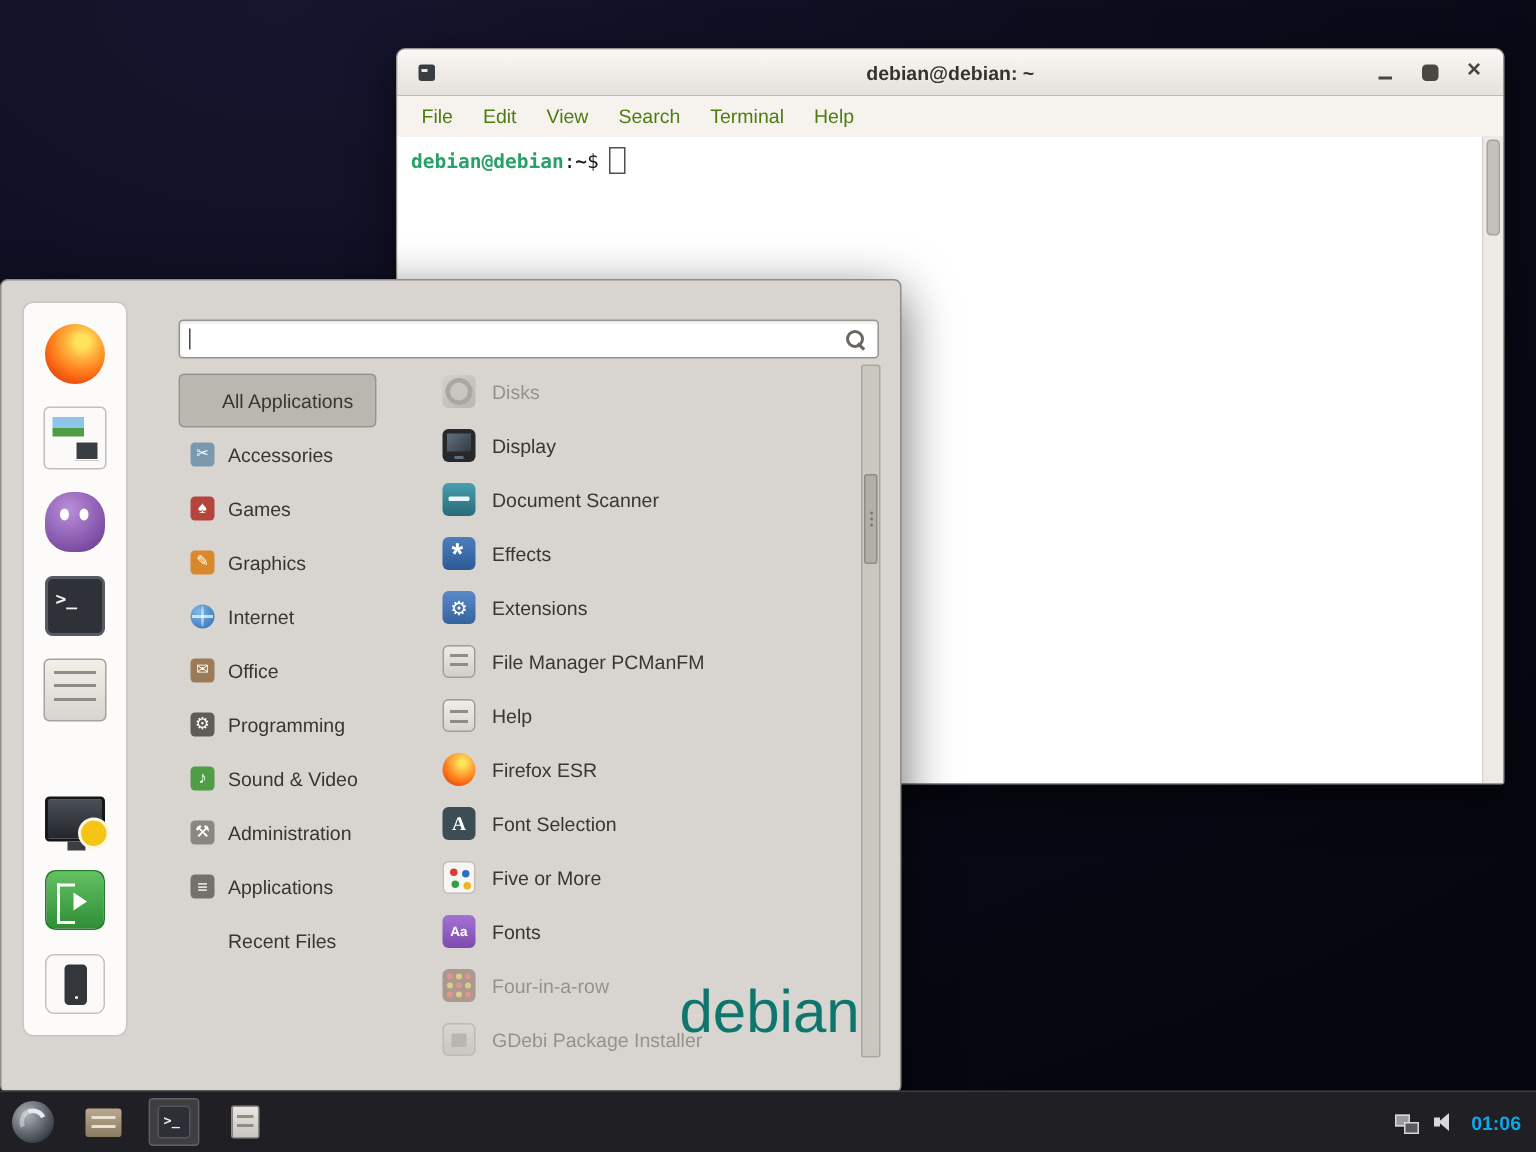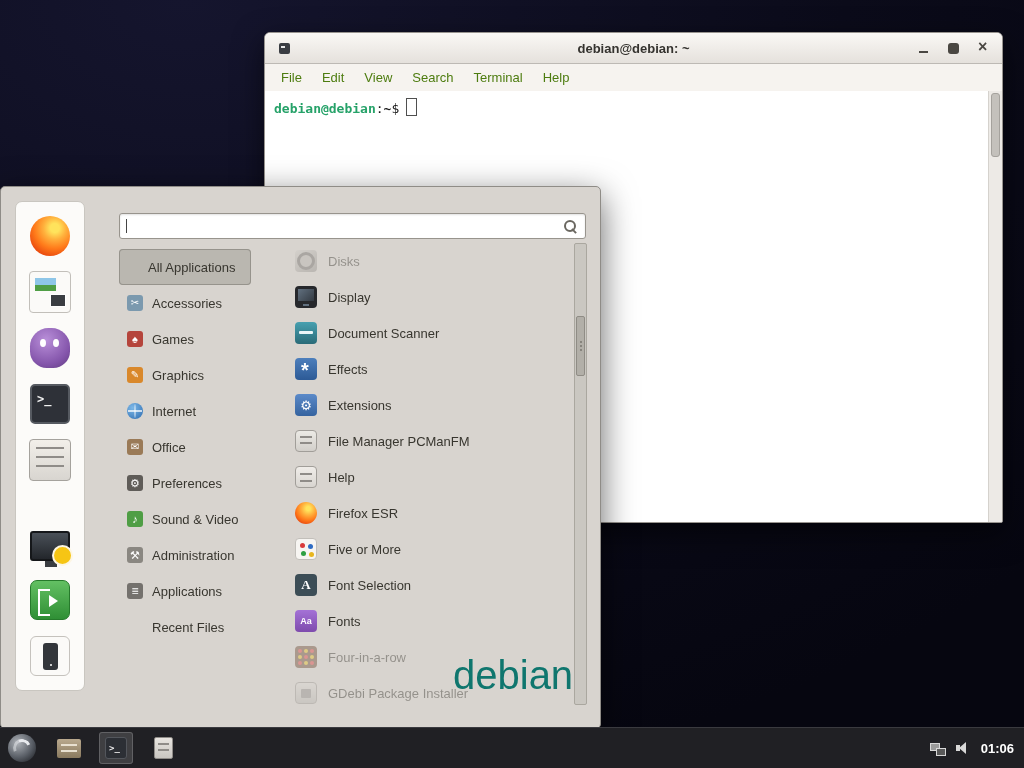--- a/index.html
+++ b/index.html
@@ -180,21 +180,21 @@
   [data-icon="files-small-icon"]::after{content:"";position:absolute;left:3px;right:3px;top:5px;height:12px;
     background:repeating-linear-gradient(180deg,#8f8c88 0 2px,transparent 2px 6px);}
   .tb-right{margin-left:auto;display:flex;align-items:center;gap:10px;padding-right:10px;}
   .network-icon{position:relative;width:16px;height:15px;display:block;}
   .network-icon::before{content:"";position:absolute;left:0;top:2px;width:8px;height:6px;border:1px solid #d8d8d8;background:#9a9a9a;}
   .network-icon::after{content:"";position:absolute;left:6px;top:7px;width:8px;height:6px;border:1px solid #d8d8d8;background:#5a5a5a;}
   .volume-icon{position:relative;width:15px;height:14px;display:block;}
   .volume-icon::before{content:"";position:absolute;left:0;top:4px;width:4px;height:6px;background:#d8d8d8;}
   .volume-icon::after{content:"";position:absolute;left:3px;top:1px;width:0;height:0;
     border:6px solid transparent;border-right:7px solid #d8d8d8;border-left:0;}
-  .clock{font-size:13px;font-weight:bold;color:#ffffff;}
+  .clock{font-size:13px;font-weight:bold;color:#0ea5e9;}
 </style>
 </head>
 <body>
 
 <div class="desktop">
 
   <div class="terminal-window">
     <div class="titlebar">
       <span class="win-icon"></span>
       <span class="title">debian@debian: ~</span>
@@ -294,21 +294,21 @@
           <span class="cat-label">Internet</span>
         </div>
 
         <div class="cat-row">
           <span class="cat-icon" data-icon="office-icon"></span>
           <span class="cat-label">Office</span>
         </div>
 
         <div class="cat-row">
           <span class="cat-icon" data-icon="programming-icon"></span>
-          <span class="cat-label">Preferences</span>
+          <span class="cat-label">Programming</span>
         </div>
 
         <div class="cat-row">
           <span class="cat-icon" data-icon="sound-video-icon"></span>
           <span class="cat-label">Sound &amp; Video</span>
         </div>
 
         <div class="cat-row">
           <span class="cat-icon" data-icon="administration-icon"></span>
           <span class="cat-label">Administration</span>
@@ -362,27 +362,27 @@
           <span class="app-icon" data-icon="files-icon"></span>
           <span class="app-label">Help</span>
         </div>
 
         <div class="app-row">
           <span class="app-icon" data-icon="firefox-esr-icon"></span>
           <span class="app-label">Firefox ESR</span>
         </div>
 
         <div class="app-row">
+          <span class="app-icon" data-icon="font-selection-icon"></span>
+          <span class="app-label">Font Selection</span>
+        </div>
+
+        <div class="app-row">
           <span class="app-icon" data-icon="five-or-more-icon"></span>
           <span class="app-label">Five or More</span>
-        </div>
-
-        <div class="app-row">
-          <span class="app-icon" data-icon="font-selection-icon"></span>
-          <span class="app-label">Font Selection</span>
         </div>
 
         <div class="app-row">
           <span class="app-icon" data-icon="fonts-icon"></span>
           <span class="app-label">Fonts</span>
         </div>
 
         <div class="app-row dimmed">
           <span class="app-icon" data-icon="four-in-a-row-icon"></span>
           <span class="app-label">Four-in-a-row</span>

